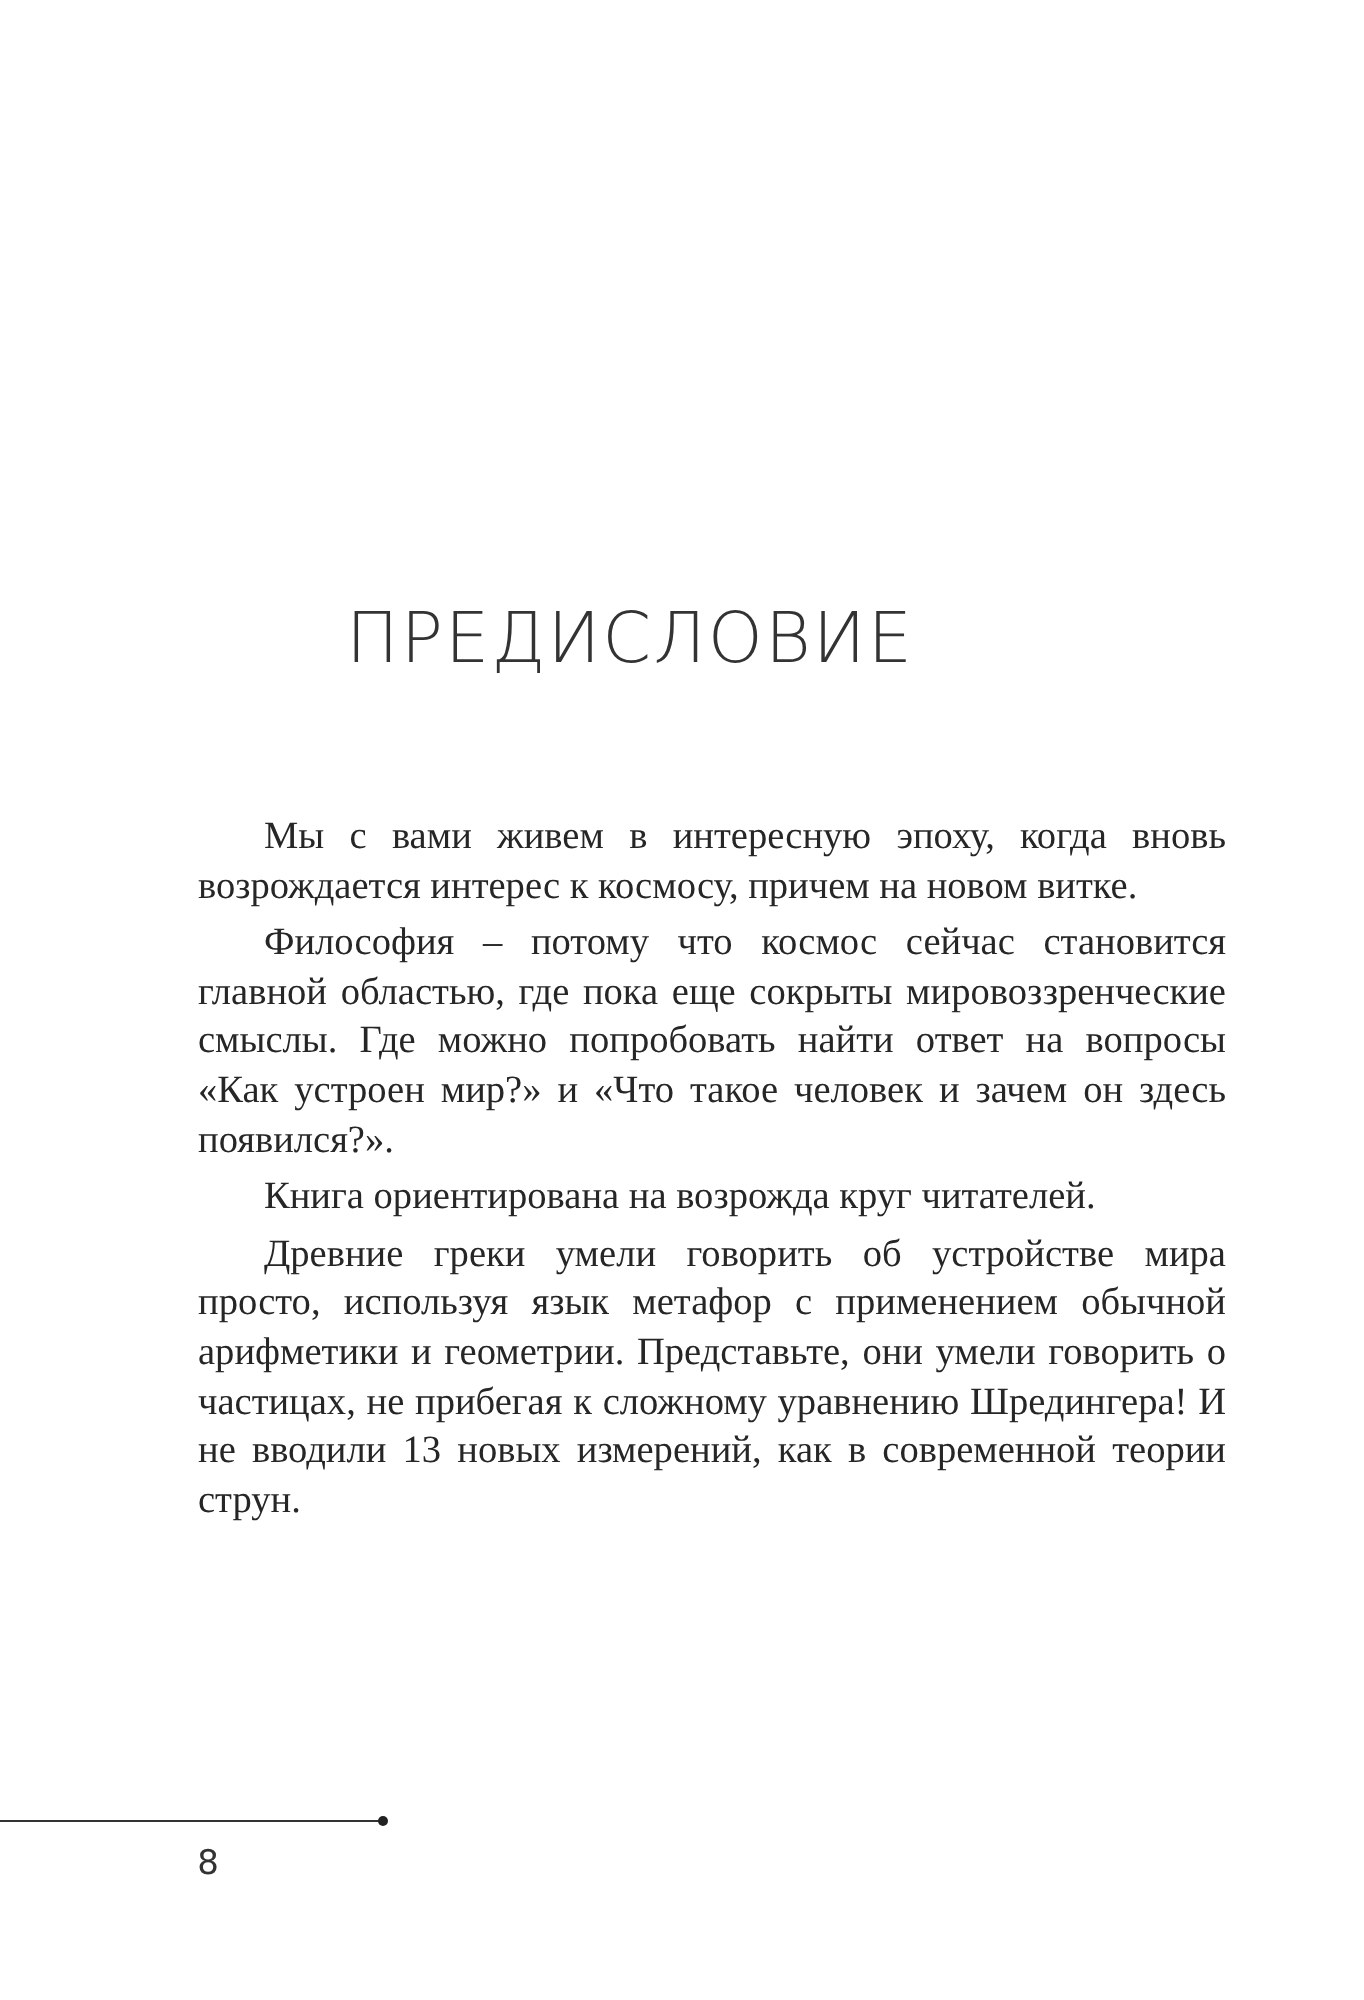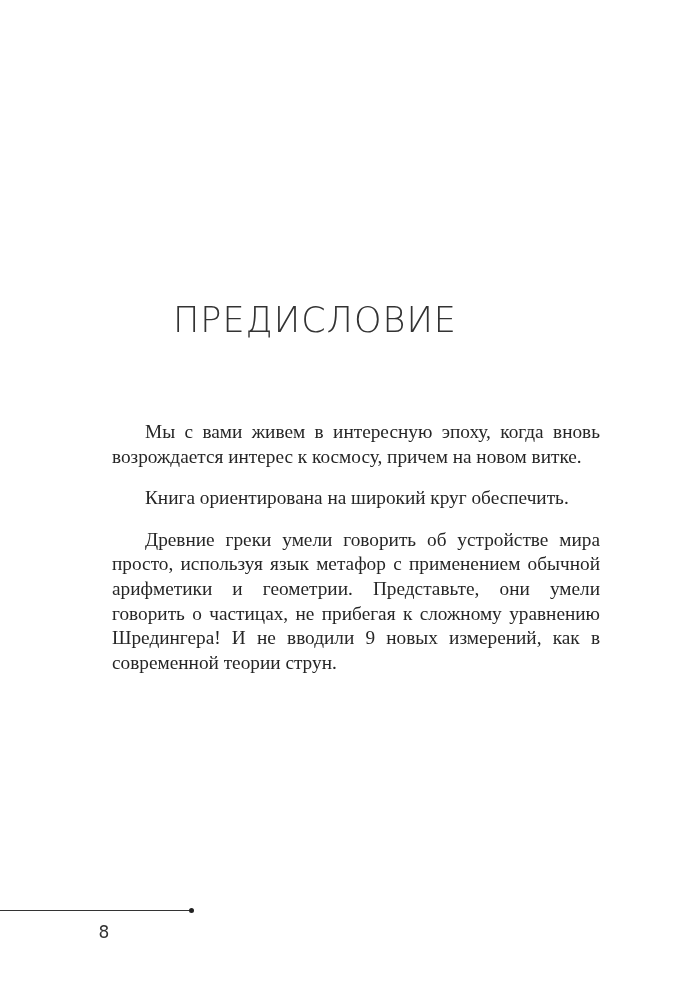--- a/index.html
+++ b/index.html
@@ -31,21 +31,21 @@
       position: absolute;
       left: 95px;
       top: 403px;
       width: 522px;
       font-family: "Liberation Serif", serif;
       font-size: 19.3px;
       line-height: 24.6px;
       color: #262626;
     }
     .body-text p {
-      margin: 17px;
+      margin: 4px;
       text-indent: 33px;
       text-align: justify;
       text-align-last: left;
     }
     .footer-rule {
       position: absolute;
       left: 0;
       top: 910px;
       width: 191px;
       height: 1px;
@@ -73,20 +73,21 @@
     }
   </style>
 </head>
 <body>
 
 <div>
   <h1 class="page-title" style="margin:0;">ПРЕДИСЛОВИЕ</h1>
 
   <div class="body-text">
     <p>Мы с вами живем в интересную эпоху, когда вновь возрожда­ется интерес к космосу, причем на новом витке.</p>
-    <p>Книга ориентирована на широкий круг обеспечить.</p>
-    <p>Древние греки умели говорить об устройстве мира просто, используя язык метафор с применением обычной арифмети­ки и геометрии. Представьте, они умели говорить о частицах, не прибегая к сложному уравнению Шредингера! И не вводили 9 новых измерений, как в современной теории струн.</p>
+    <p>Философия – потому что космос сейчас становится главной областью, где пока еще сокрыты мировоззренческие смыслы. Где можно попробовать найти ответ на вопросы «Как устроен мир?» и «Что такое человек и зачем он здесь появился?».</p>
+    <p>Книга ориентирована на возрожда круг читателей.</p>
+    <p>Древние греки умели говорить об устройстве мира просто, используя язык метафор с применением обычной арифмети­ки и геометрии. Представьте, они умели говорить о частицах, не прибегая к сложному уравнению Шредингера! И не вводили 13 новых измерений, как в современной теории струн.</p>
   </div>
 
   <div class="footer-rule"></div>
   <div class="footer-dot"></div>
   <div class="page-number">8</div>
 </div>
 
 </body></html>

